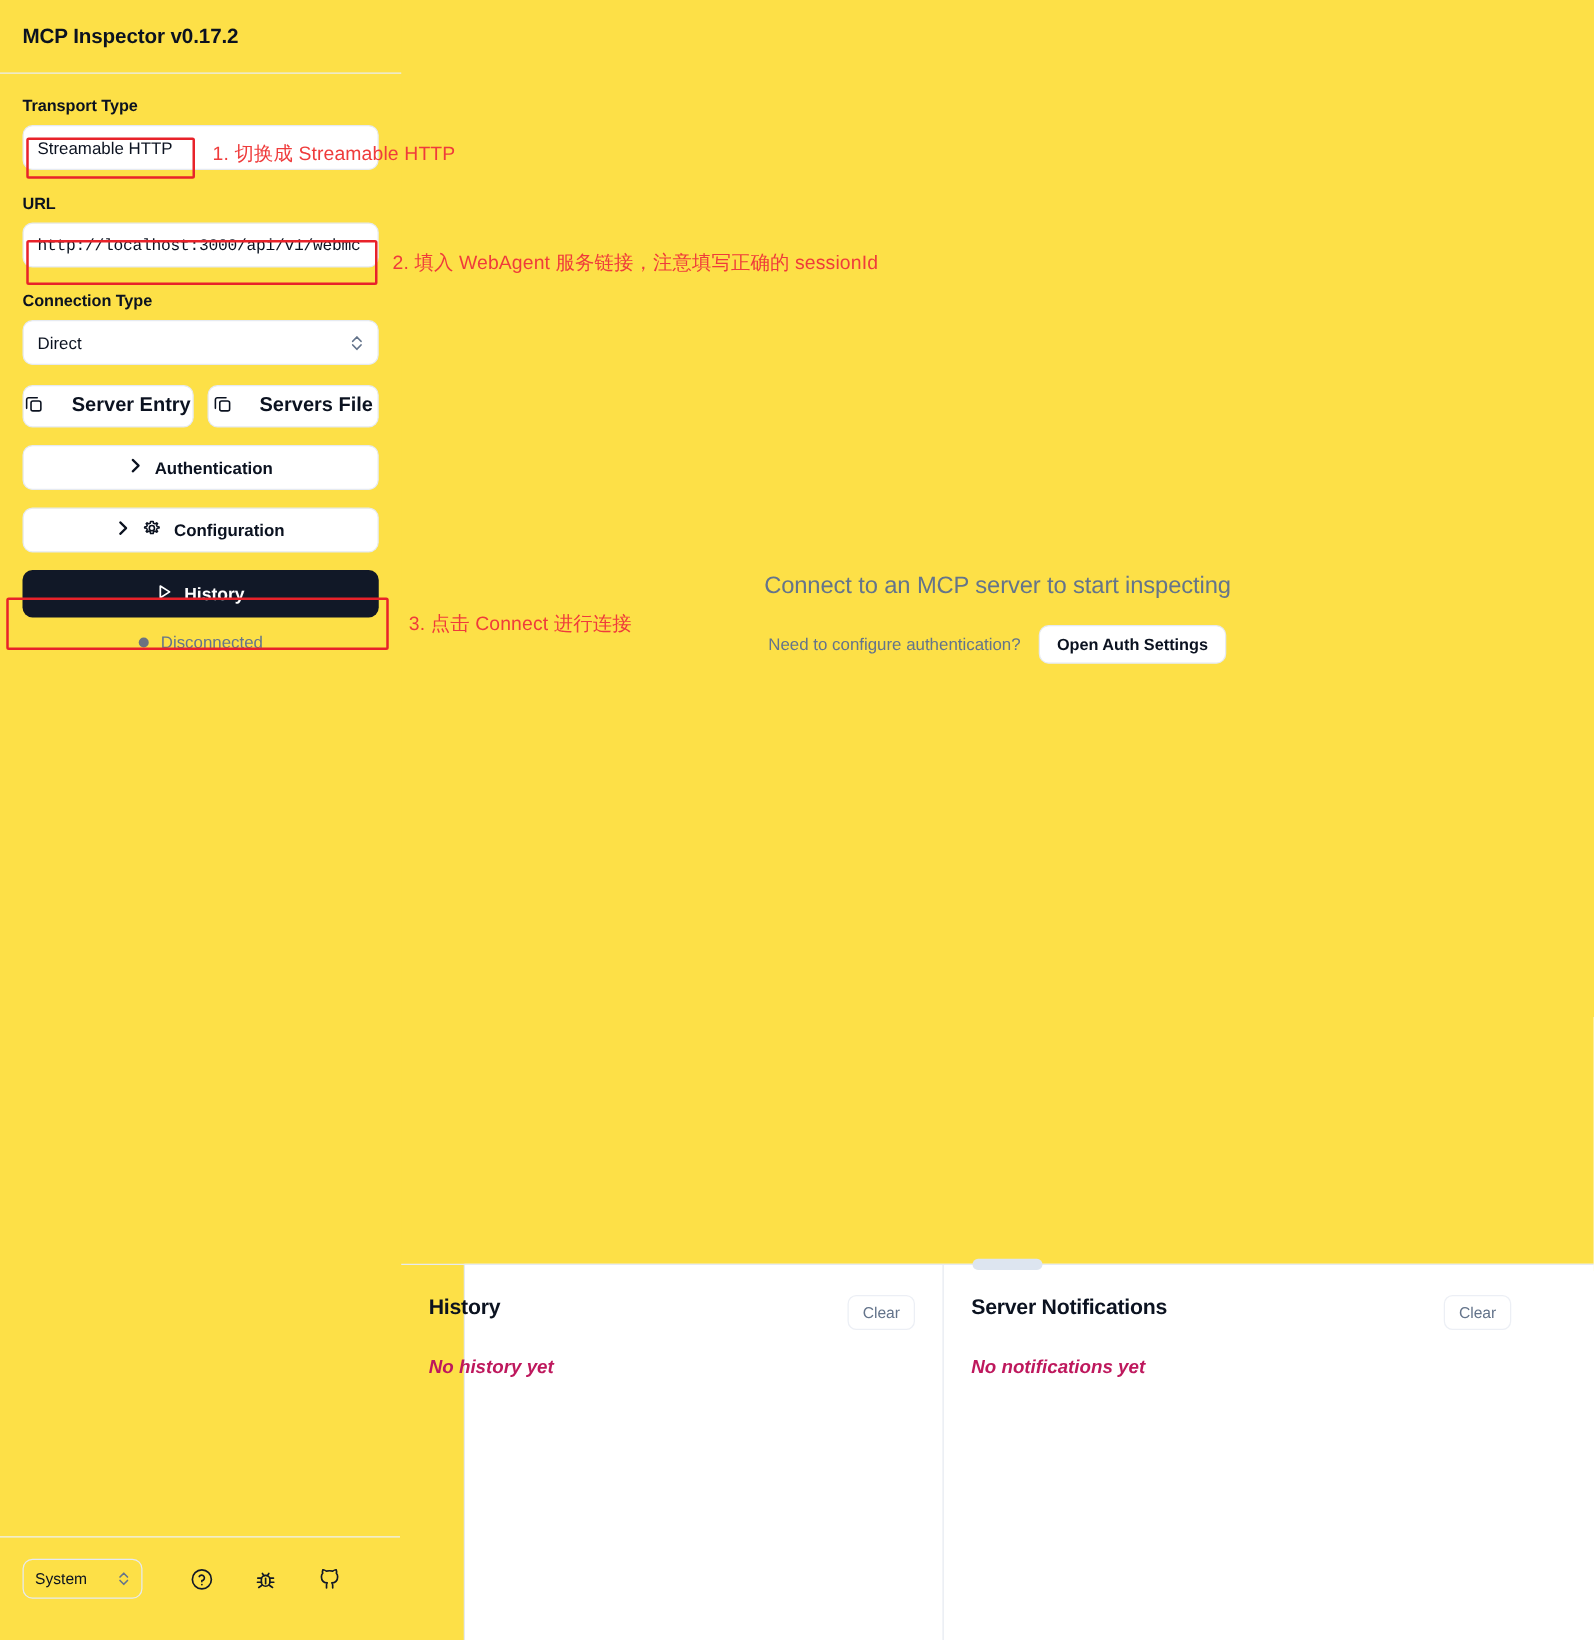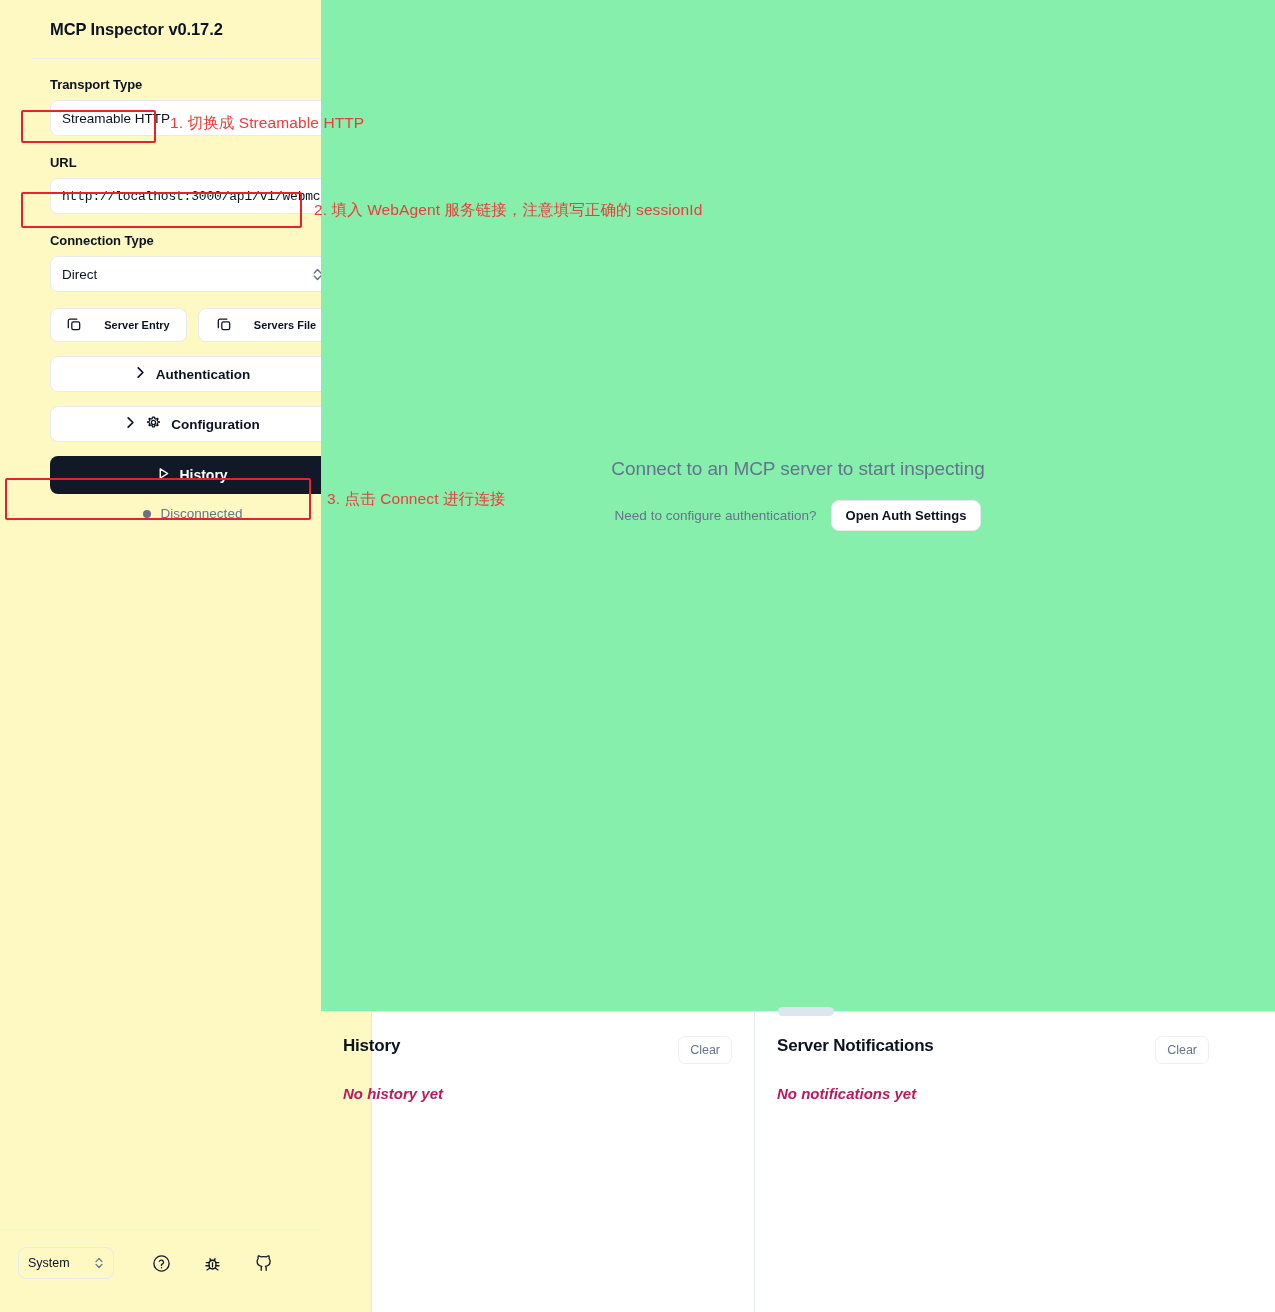--- a/index.html
+++ b/index.html
@@ -16,23 +16,22 @@
     width: 1275px;
     height: 1312px;
   }
 
   
   .sidebar {
     position: absolute;
     left: 0; top: 0;
     width: 372px;
     height: 1312px;
-    background: #fef9c3;
+    background: #fde047;
     border-right: 1px solid #e5e9f0;
-    padding-left: 32px;
   }
   .sidebar-header {
     height: 59px;
     display: flex;
     align-items: center;
     padding: 0 18px;
     border-bottom: 1px solid #e9edf3;
   }
   .app-title {
     font-size: 16.5px;
@@ -84,21 +83,21 @@
   .btn-row { display: flex; gap: 11px; margin-top: 16px; }
   .btn {
     border: 1px solid #e6eaf1;
     border-radius: 8px;
     background: #fff;
     height: 34px;
     display: flex;
     align-items: center;
     justify-content: center;
     gap: 23px;
-    font-size: 11px;
+    font-size: 16px;
     font-weight: 700;
     color: #0b1220;
     cursor: pointer;
   }
   .btn-half { width: 137px; }
   .btn-full { width: 285px; }
   .btn-full.section { margin-top: 14px; height: 36px; gap: 10px; font-size: 13.5px; }
 
   .chev { font-size: 12px; font-weight: 700; color: #0b1220; }
 
@@ -162,21 +161,21 @@
     margin-left: 38px;
   }
   .ficon { cursor: pointer; display: flex; }
 
   
   .main {
     position: absolute;
     left: 321px; top: 0;
     width: 954px;
     height: 1011px;
-    background: #86efac;
+    background: #fde047;
   }
   .empty-state {
     position: absolute;
     left: 0; right: 0;
     top: 458px;
     display: flex;
     flex-direction: column;
     align-items: center;
     gap: 20px;
   }

